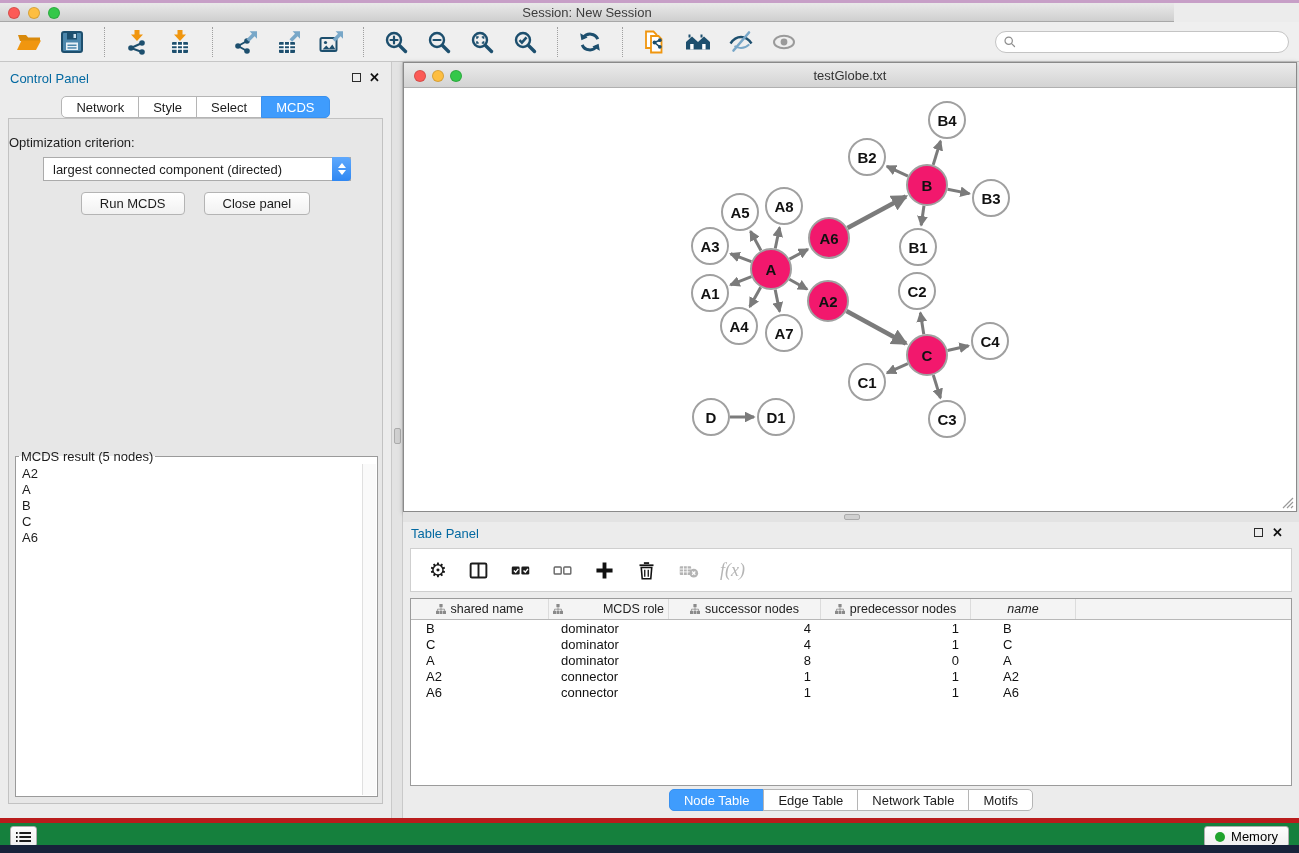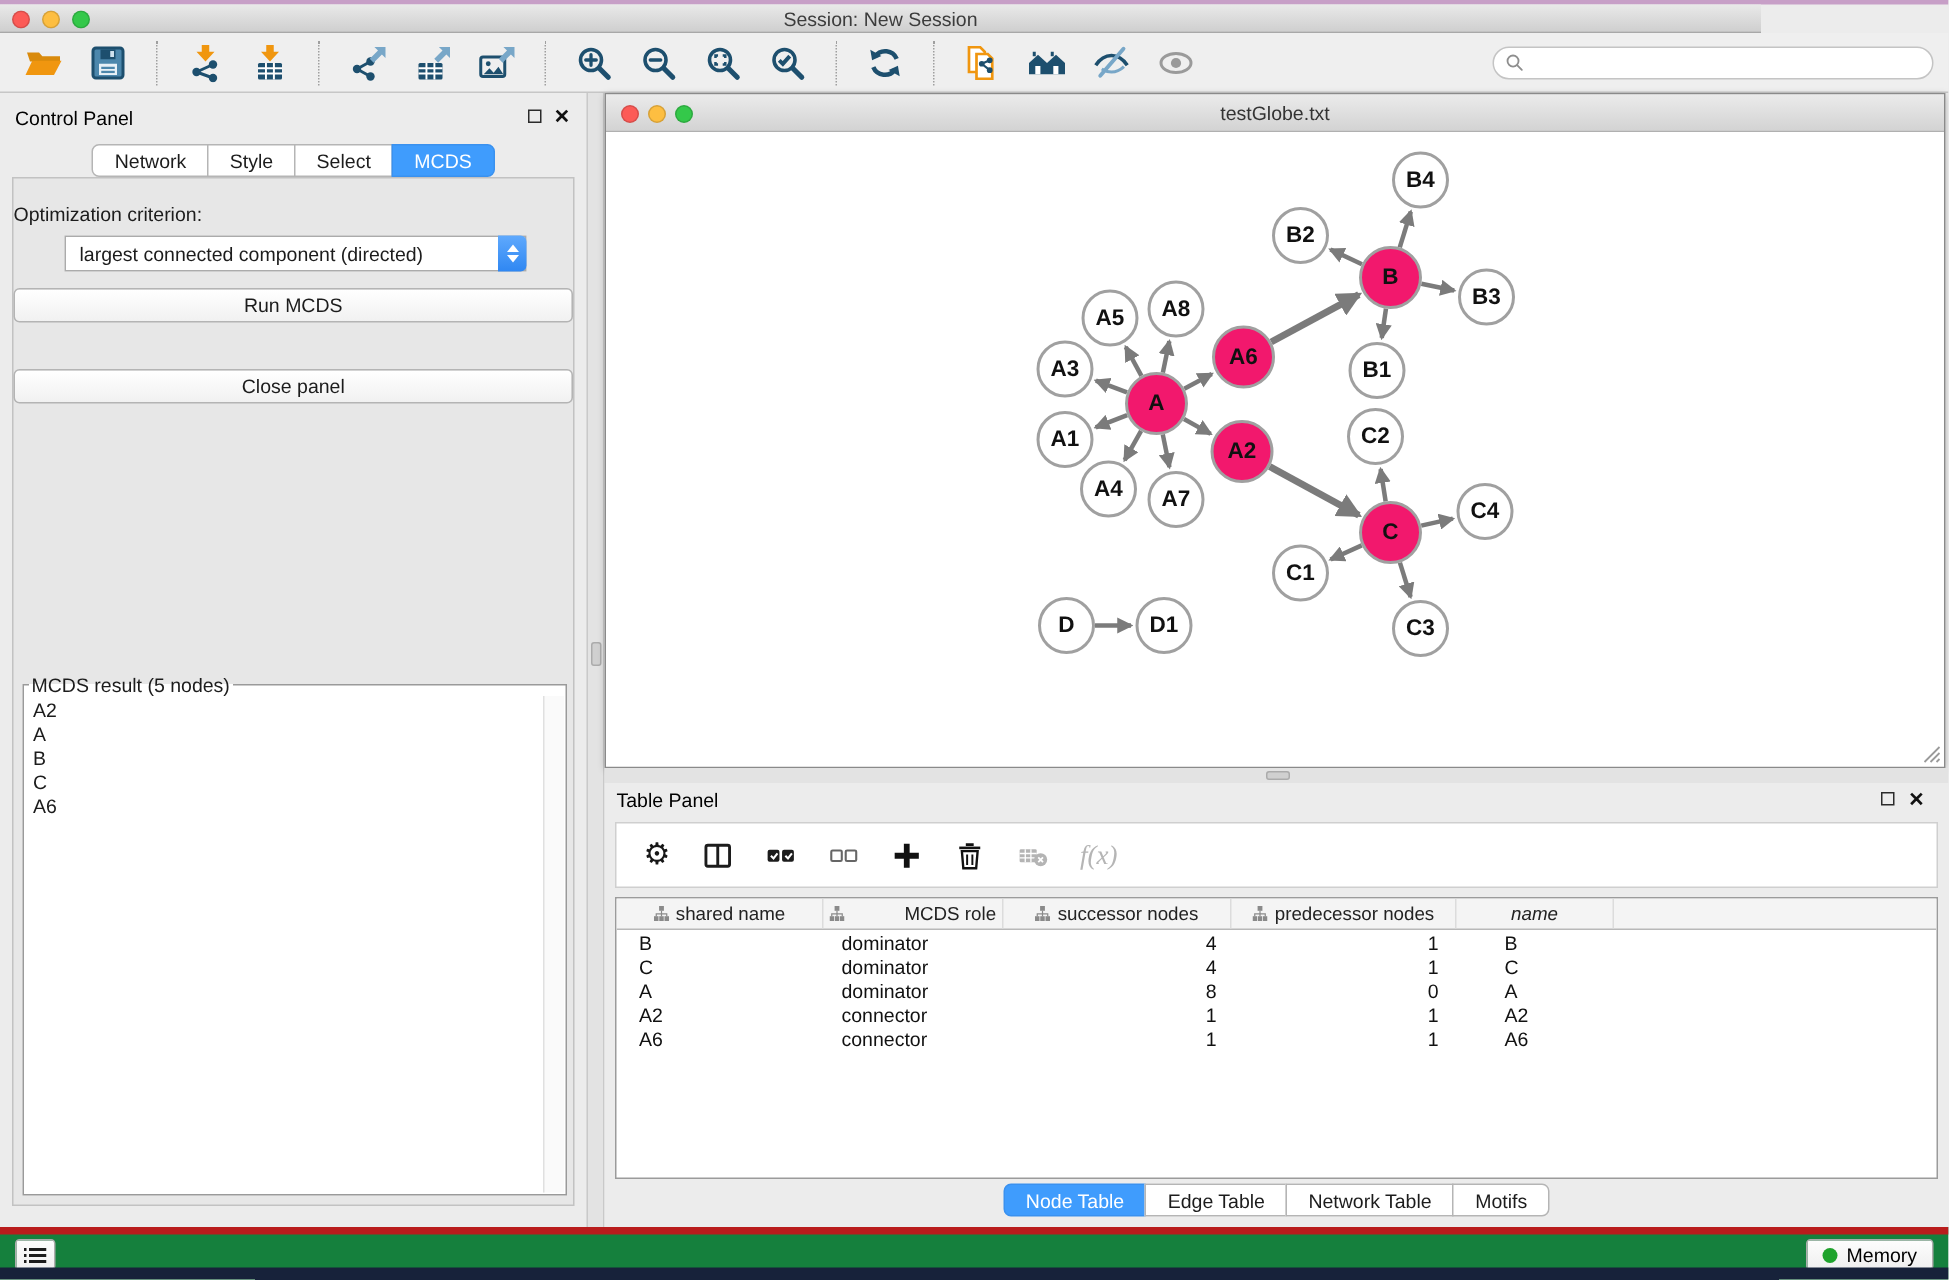--- a/index.html
+++ b/index.html
@@ -27,21 +27,21 @@
   .tb-btn svg { width:26px; height:26px; }
   .tb-sep { width:1px; height:30px; border-left:1px dotted #9f9f9f; margin:0 6px; }
   .search-wrap { position:absolute; right:10px; top:9px; width:294px; height:22px; background:#fff;
     border:1px solid #c4c4c4; border-radius:11px; display:flex; align-items:center; padding-left:7px; gap:4px; }
   .search-wrap svg { width:14px; height:14px; }
   .search-wrap input { border:none; outline:none; flex:1; height:18px; font-size:12px; background:transparent; }
 
   
   .control-panel { position:absolute; left:0; top:62px; width:391px; height:756px; background:#ececec; }
   .cp-header { position:relative; height:30px; }
-  .panel-title { position:absolute; left:10px; top:9px; color:#000000; }
+  .panel-title { position:absolute; left:10px; top:9px; color:#0369a1; }
   .float-icon { position:absolute; top:11px; width:9px; height:9px; border:1.6px solid #2b2b2b; display:inline-block; cursor:pointer; }
   .close-icon { position:absolute; top:8px; font-weight:bold; font-size:13px; color:#111; cursor:pointer; }
   .cp-header .float-icon { right:30px; } .cp-header .close-icon { right:11px; }
 
   .seg-tabs { display:flex; justify-content:center; }
   .seg-tab { height:22px; padding:0 14px; background:#fff; border:1px solid #b5b5b5; margin-left:-1px;
     font-family:"Liberation Sans",sans-serif; font-size:13px; color:#1c1c1c; cursor:pointer; }
   .seg-tab:first-child { border-radius:5px 0 0 5px; margin-left:0; }
   .seg-tab:last-child { border-radius:0 5px 5px 0; }
   .seg-tab.active { background:#3f9cfd; border-color:#3a91ef; color:#fff; }
@@ -49,21 +49,21 @@
 
   .cp-box { position:absolute; left:8px; top:56px; width:375px; height:686px; background:#e7e7e7; border:1px solid #c2c2c2; }
   .opt-label { position:absolute; left:0; right:0; top:16px; text-align:left; }
   .criterion { position:absolute; left:34px; top:38px; width:308px; height:24px; background:#fff;
     border:1px solid #ababab; border-radius:0; display:flex; align-items:center; cursor:pointer; }
   .criterion-text { flex:1; padding-left:9px; white-space:nowrap; overflow:hidden; }
   .criterion-stepper { width:19px; height:24px; margin:-1px -1px -1px 0; border-radius:0 4px 4px 0;
     background:linear-gradient(#5fa9fd,#2f87f2); display:flex; flex-direction:column; align-items:center; justify-content:center; gap:2px; }
   .arr-up { width:0; height:0; border-left:4px solid transparent; border-right:4px solid transparent; border-bottom:5px solid #fff; }
   .arr-dn { width:0; height:0; border-left:4px solid transparent; border-right:4px solid transparent; border-top:5px solid #fff; }
-  .cp-buttons { position:absolute; left:0; right:0; top:73px; display:flex; justify-content:center; gap:31px;flex-direction:column; }
+  .cp-buttons { position:absolute; left:0; right:0; top:73px; display:flex; justify-content:center; gap:19px; }
   .mac-btn { height:23px; padding:0 18px; background:linear-gradient(#ffffff,#f1f1f1); border:1px solid #b4b4b4;
     border-radius:4px; font-family:"Liberation Sans",sans-serif; font-size:13px; color:#1c1c1c; cursor:pointer; }
 
   .result-fieldset { position:absolute; left:6px; top:330px; width:363px; height:348px;
     border:1px solid #9a9a9a; background:#fff; }
   .result-fieldset legend { font-size:13px; color:#1c1c1c; margin-left:3px; padding:0 2px; background:transparent; }
   .result-list { position:absolute; left:1px; top:0; right:15px; bottom:1px; background:#fff; overflow:hidden; padding:2px 0 0 5px; }
   .result-item { line-height:16px; }
   .result-scroll { position:absolute; top:0; right:1px; bottom:1px; width:14px; background:#fafafa; border-left:1px solid #e0e0e0; }
 

